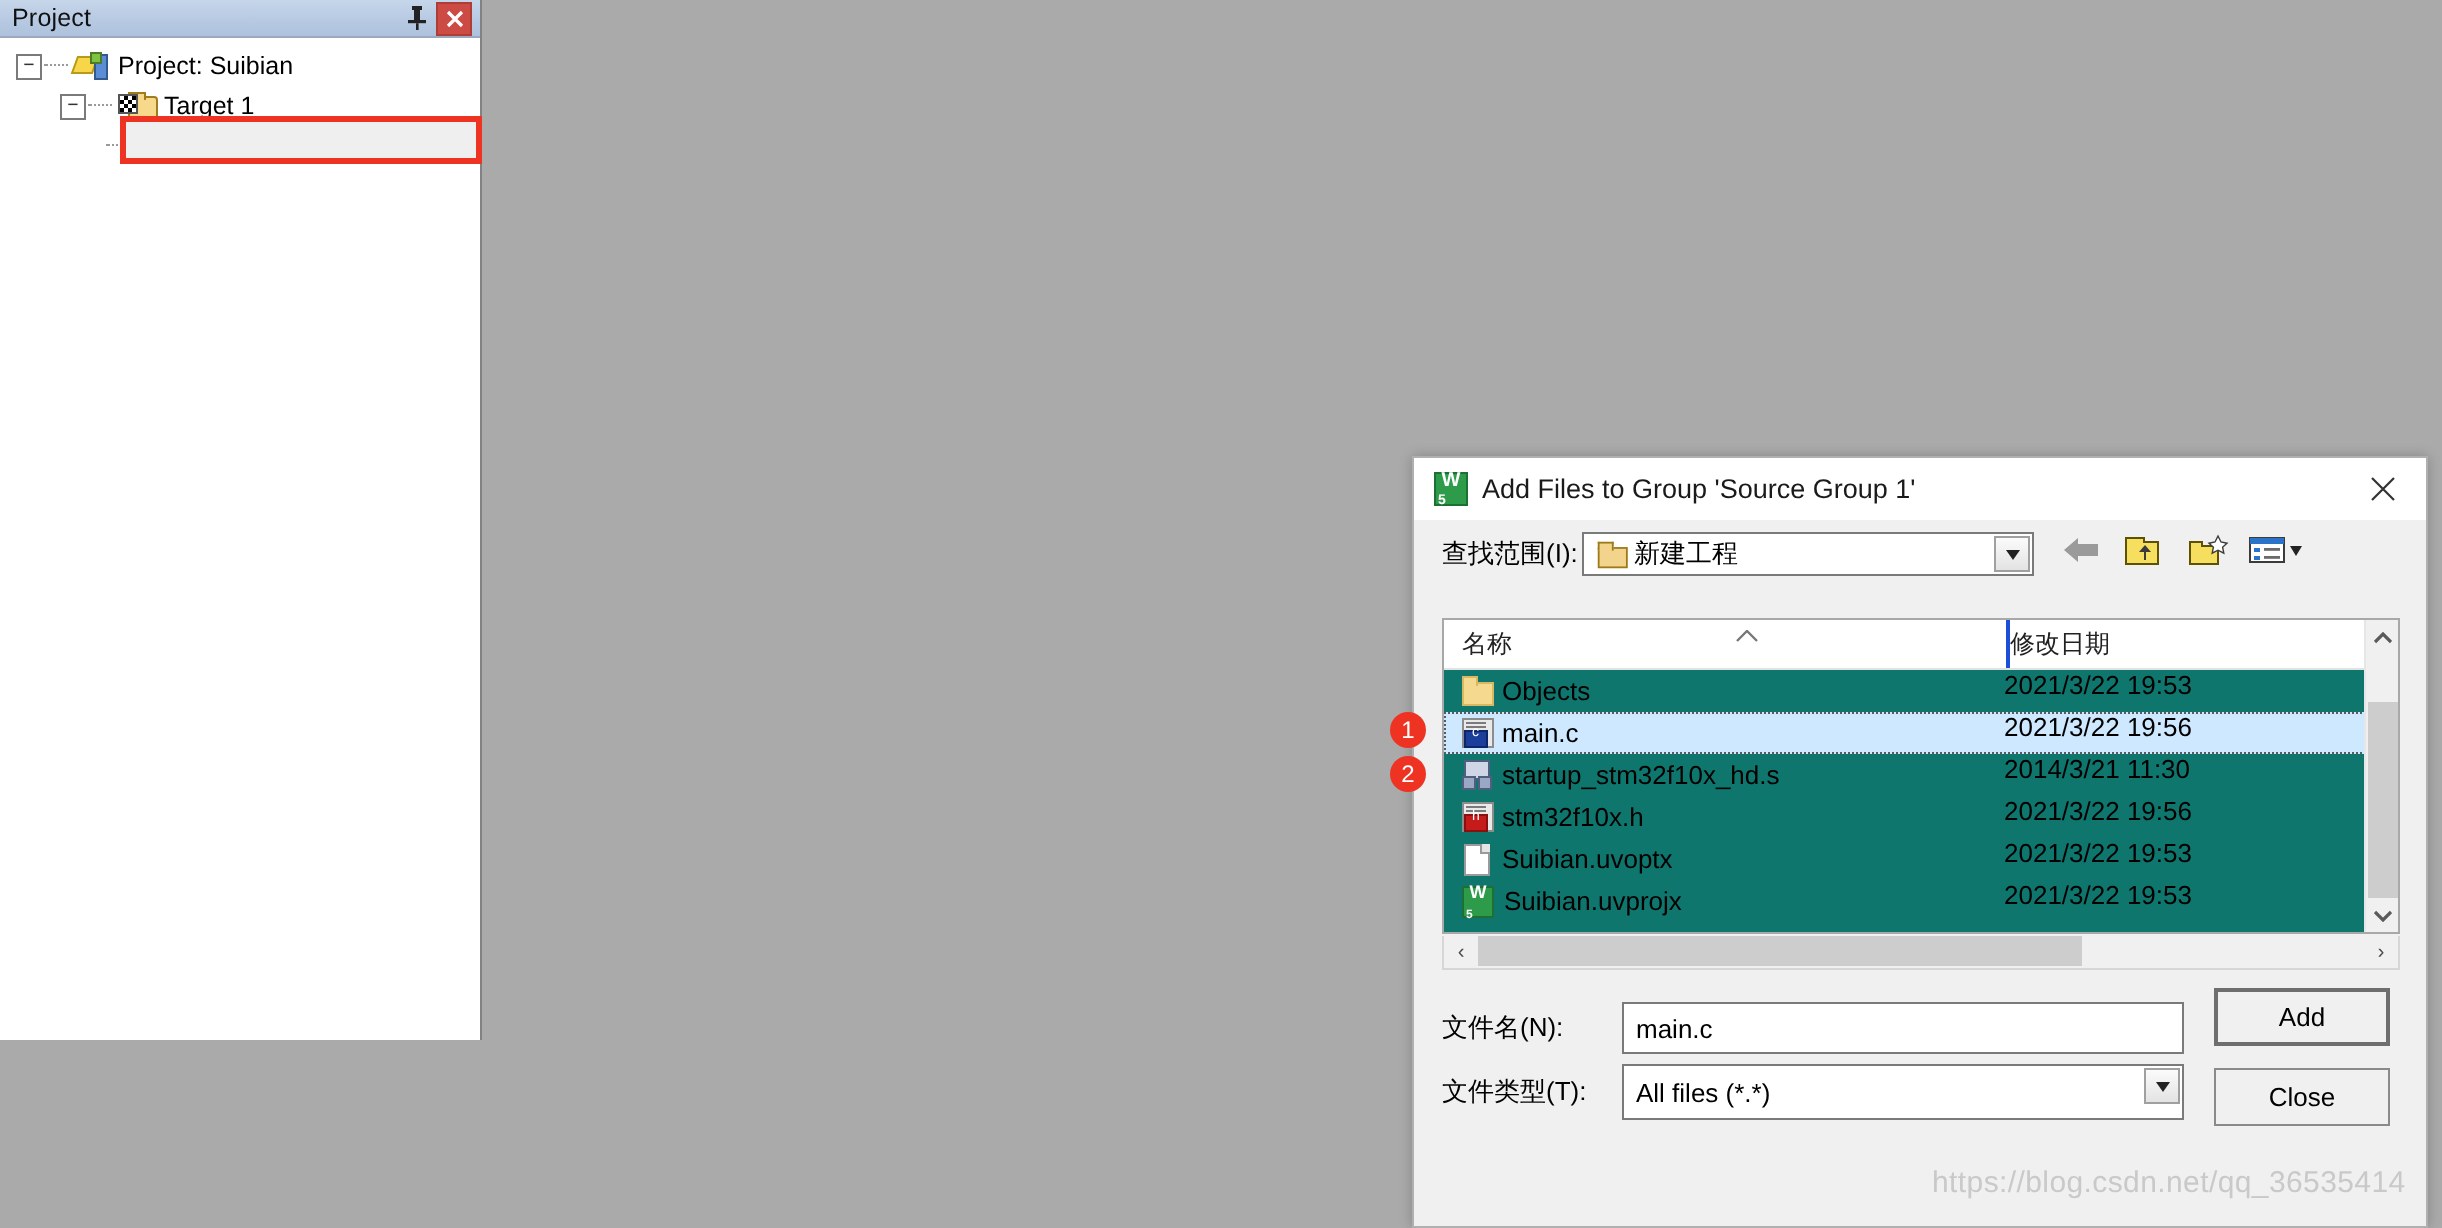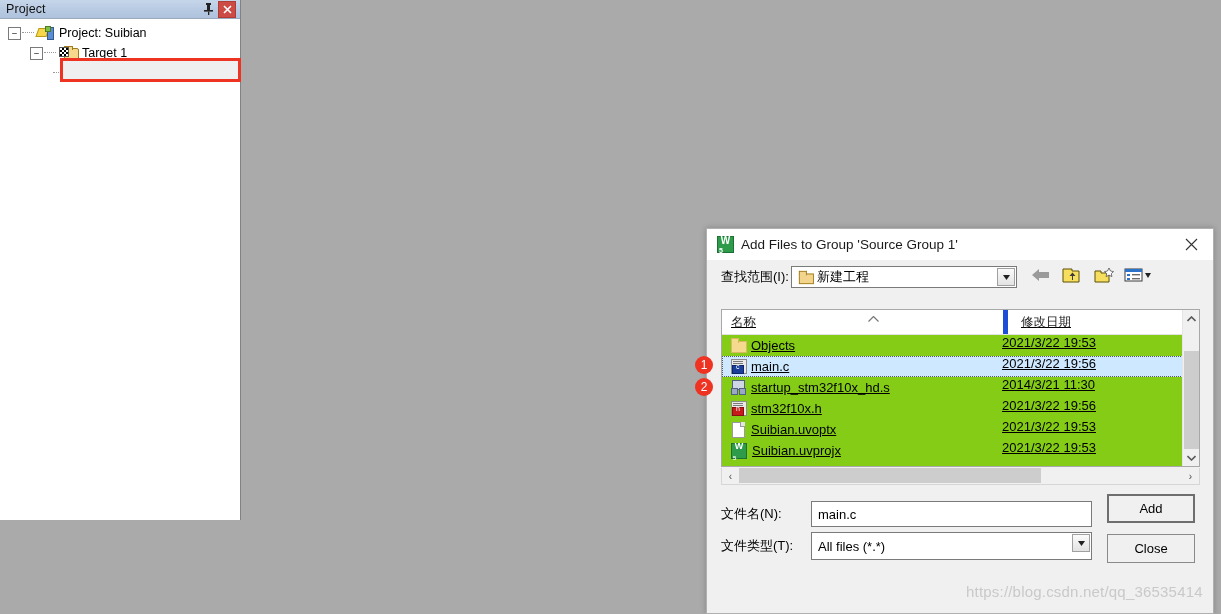--- a/index.html
+++ b/index.html
@@ -143,31 +143,31 @@
     border:1px solid #a0a0a0;
     display:flex;align-items:center;justify-content:center;
     box-sizing:border-box;
   }
   #dlg-toolbar{display:flex;align-items:center;margin-left:14px;gap:9px;}
   .tbicon{width:22px;height:20px;position:relative;}
 
   
   #filelist-outer{
     position:absolute;left:14px;top:80px;width:479px;height:158px;
-    background:#84cc16;border:1px solid #a8a8a8;box-sizing:border-box;text-decoration:underline;
+    background:#0f766e;border:1px solid #a8a8a8;box-sizing:border-box;
   }
   #col-headers{
     height:24px;display:flex;border-bottom:1px solid #e2e2e2;
     background:#fff;position:relative;
   }
   .col-h{font-size:12.5px;color:#222;display:flex;align-items:flex-end;
      padding-bottom:3px;position:relative;}
   #col-name{width:281px;padding-left:9px;box-sizing:border-box;}
-  #col-date{width:180px;padding-left:13px;box-sizing:border-box;
-     border-left:5px solid #1d4ed8;}
+  #col-date{width:180px;padding-left:0;box-sizing:border-box;
+     border-left:2px solid #1d4ed8;}
   #sort-indicator{
     position:absolute;left:146px;top:2px;font-size:11px;color:#666;
   }
   #rows{position:relative;}
   .frow{
     height:21px;display:flex;font-size:13px;
     padding-left:9px;box-sizing:border-box;
   }
   .frow.sel{
     background:#cde8ff;outline:1px dotted #5a5a5a;outline-offset:-1px;

